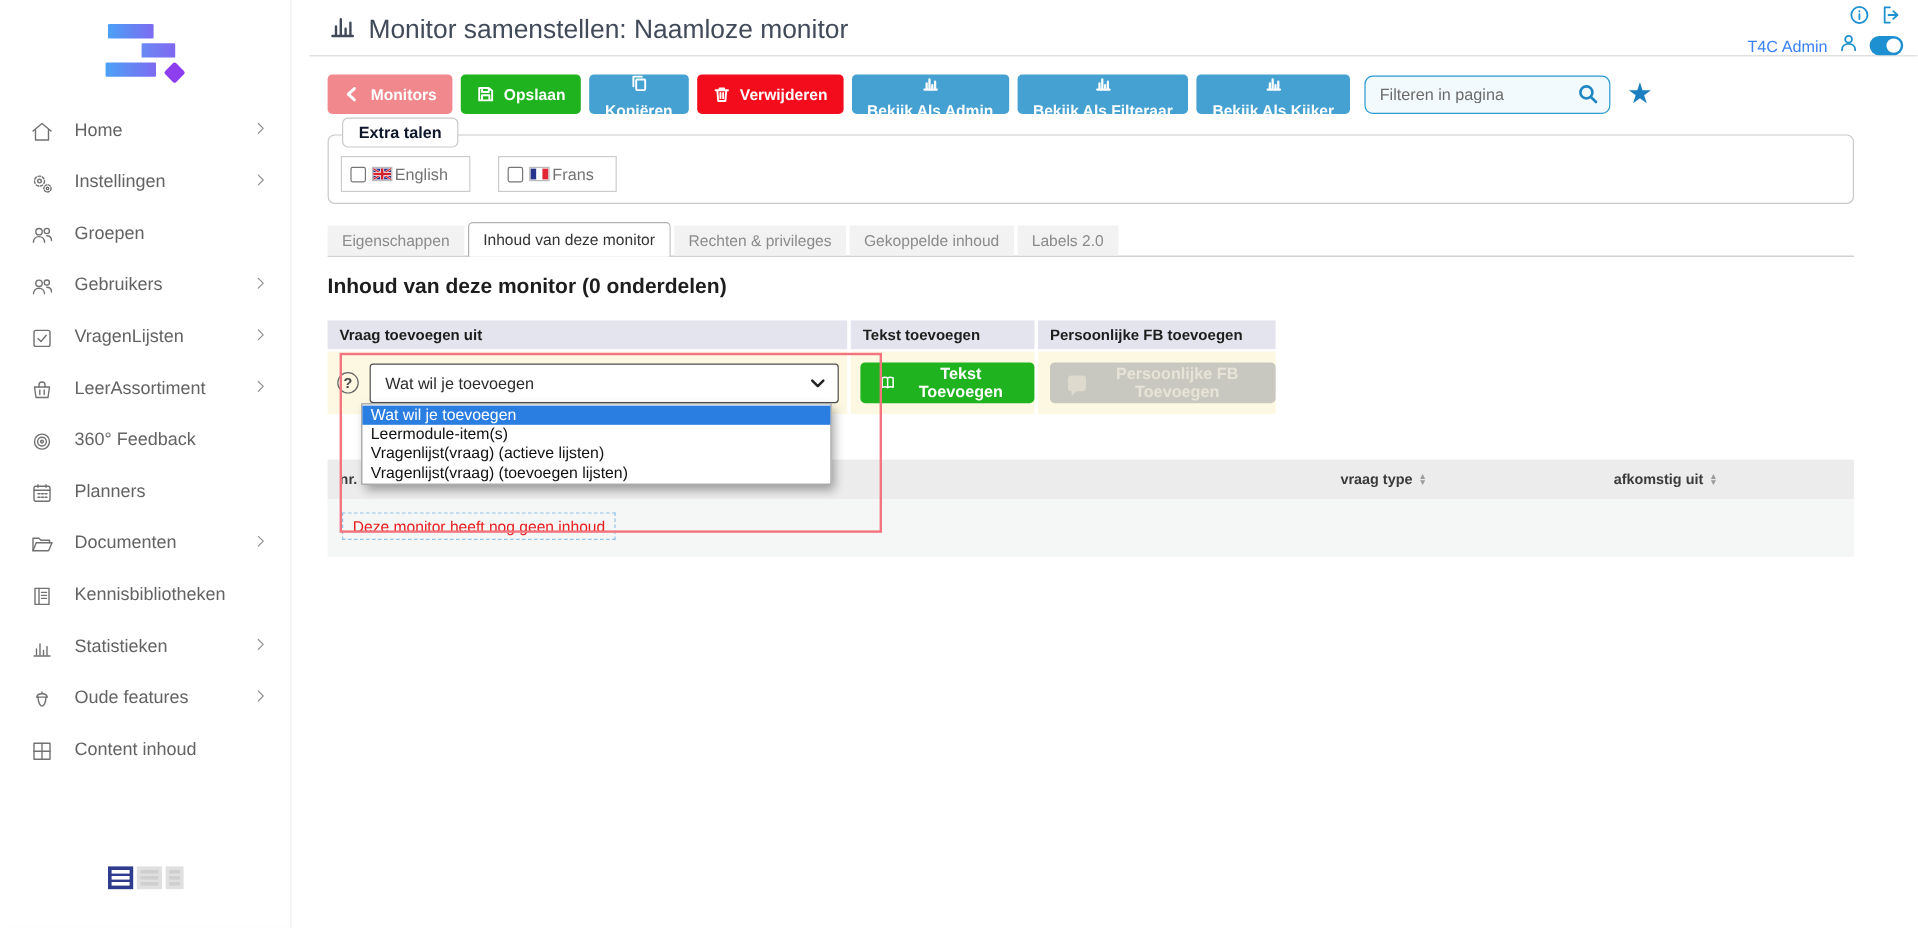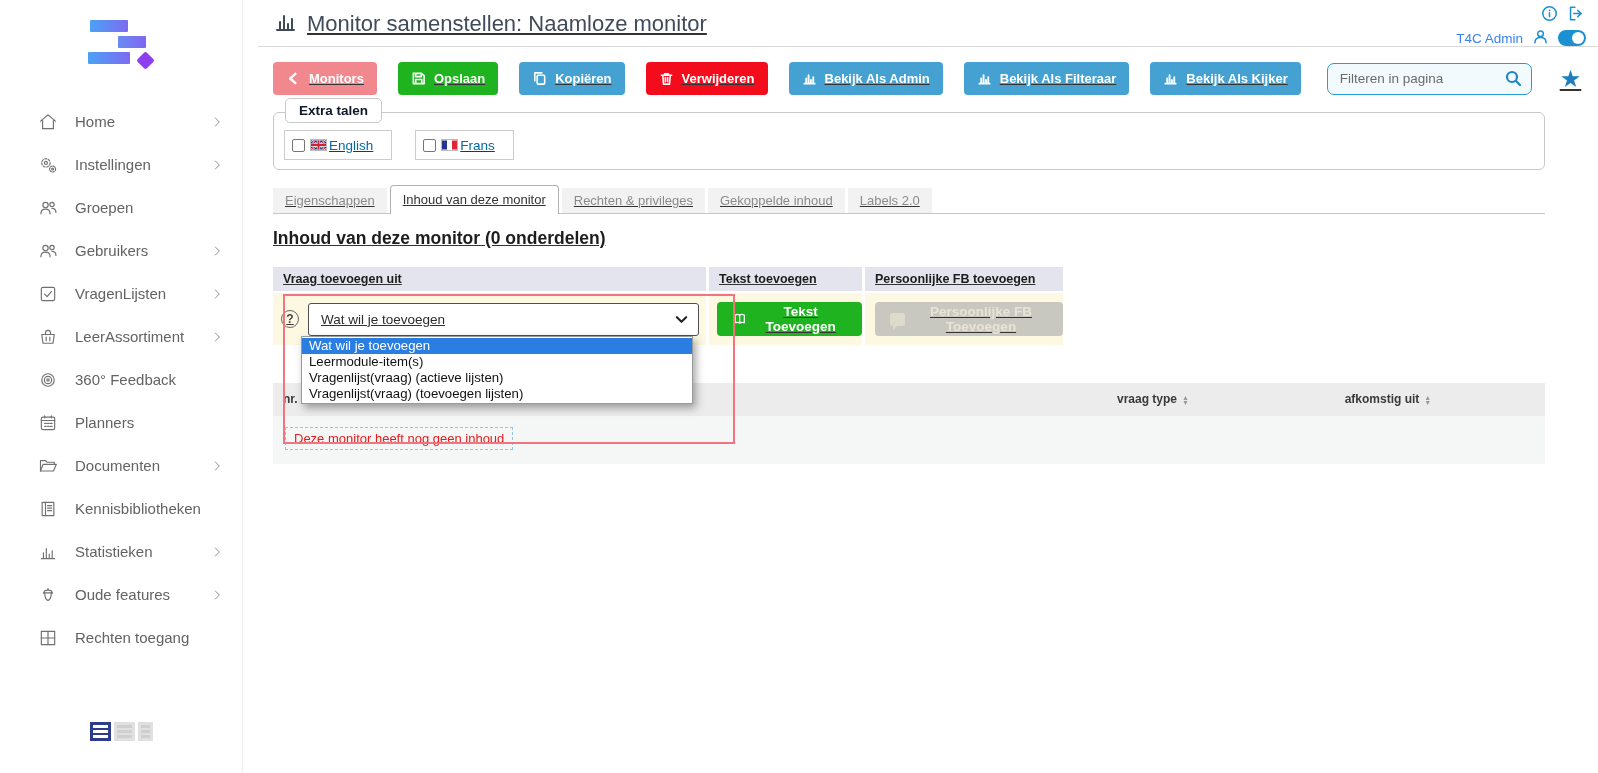--- a/index.html
+++ b/index.html
@@ -12,68 +12,68 @@
     border-right:1px solid #ececec; box-shadow:2px 0 5px rgba(0,0,0,.05); }
   .logo { position:absolute; left:88px; top:20px; width:72px; height:52px; cursor:pointer; }
   .logo .bar { position:absolute; height:12px; border-radius:1px;
     background:linear-gradient(90deg,#4ba1f6,#7d6bf1); }
   .logo .b1 { left:2px; top:0; width:38px; }
   .logo .b2 { left:30px; top:16px; width:28px; background:linear-gradient(90deg,#6a8af3,#7f68f1); }
   .logo .b3 { left:0; top:32px; width:42px; }
   .logo .diamond { position:absolute; left:51px; top:34px; width:13px; height:13px;
     background:#8d3ff0; transform:rotate(45deg); border-radius:2px; }
   .menu { position:absolute; top:100px; left:0; right:0; }
-  .mi { height:43px; display:flex; align-items:center; padding-left:38px; cursor:pointer; }
+  .mi { height:43px; display:flex; padding-left:25px; cursor:pointer; }
   .mi-icon { width:20px; height:20px; margin-right:17px; flex:none; }
   .mi-icon svg { width:20px; height:20px; stroke:#717171; fill:none; stroke-width:1.4;
     stroke-linecap:round; stroke-linejoin:round; }
   .mi-label { font-size:15px; color:#636363; flex:1; white-space:nowrap; }
   .mi-chev { width:14px; height:14px; margin-right:18px; flex:none; }
   .mi-chev svg { width:14px; height:14px; stroke:#8f8f8f; fill:none; stroke-width:1.7;
     stroke-linecap:round; stroke-linejoin:round; }
   .mi.active .mi-label { color:#2c3a90; font-weight:700; }
   .mi.active .mi-icon svg { stroke:#2c3a90; stroke-width:1.6; }
   .layout-toggles { position:absolute; left:0; right:0; bottom:32px; display:flex;
     justify-content:center; gap:3px; }
   .lt-box { width:21px; height:19px; background:#e0e0e0; display:flex; flex-direction:column;
     justify-content:center; gap:2px; padding:3px; cursor:pointer; }
   .lt-box i { display:block; height:3px; background:#cfcfcf; }
   .lt-box.sel { background:#2e3c8d; }
   .lt-box.sel i { background:#fff; }
   .lt-box.narrow { width:15px; }
 
   
-  .main { position:absolute; left:243px; top:0; width:1355px; height:773px; background:#fff;text-decoration:underline; }
+  .main { position:absolute; left:243px; top:0; width:1355px; height:773px; background:#fff; }
   .page-header { position:relative; height:47px; margin-left:15px;
     border-bottom:1px solid #d9d9d9; }
   .title-wrap { display:flex; align-items:center; gap:10px; padding:10px 0 0 15px; }
   .title-icon svg { width:24px; height:24px; stroke:#414a59; fill:none; stroke-width:2;
     stroke-linecap:round; }
   .page-title { font-size:22px; color:#414a59; }
   .corner { position:absolute; right:12px; top:5px; text-align:right; }
   .corner-row { display:flex; align-items:center; justify-content:flex-end; gap:8px; height:20px; }
   .corner-row + .corner-row { margin-top:3px; }
   .c-icon svg { width:19px; height:19px; stroke:#1d90d2; fill:none; stroke-width:1.9;
     stroke-linecap:round; stroke-linejoin:round; cursor:pointer; }
   .admin-name { font-size:13.5px; color:#3b82f6; cursor:pointer; }
   .toggle { width:28px; height:16px; background:#1d90d2; border-radius:9px; position:relative;
     cursor:pointer; }
   .toggle .knob { position:absolute; right:2px; top:2px; width:12px; height:12px;
     background:#fff; border-radius:50%; }
 
   
-  .toolbar { display:flex; align-items:center; gap:21px; margin:15px 0 0 30px; }
+  .toolbar { display:flex; align-items:center; gap:7px; margin:15px 0 0 30px; }
   .btn { height:33px; border:none; border-radius:4px; color:#fff; font-size:13px; font-weight:700;
     font-family:inherit; display:inline-flex; align-items:center; gap:8px; padding:0 13px;
     cursor:pointer; white-space:nowrap; }
   .btn svg { width:15px; height:15px; stroke:#fff; fill:none; stroke-width:1.7;
     stroke-linecap:round; stroke-linejoin:round; flex:none; }
   .btn-pink { background:#f0888e; }
   .btn-green { background:#1fb31f; }
-  .btn-blue { background:#45a1d1; }
+  .btn-blue { background:#45a1d1;flex-direction:column; }
   .btn-red { background:#f30d1c; }
   .filter-wrap { position:relative; margin-left:5px; }
   .filter-input { width:205px; height:32px; border:1.5px solid #2a9ad2; border-radius:7px;
     background:#f2fafd; padding:0 36px 0 12px; font-size:13.5px; color:#555; font-family:inherit; }
   .filter-input::placeholder { color:#6b6b6b; }
   .filter-icon { position:absolute; right:9px; top:6px; }
   .filter-icon svg { width:19px; height:19px; stroke:#1d86c3; fill:none; stroke-width:2.2;
     stroke-linecap:round; }
   .fav-star { font-size:24px; color:#1b7fc0; margin-left:7px; cursor:pointer; line-height:1; }
 
@@ -82,21 +82,21 @@
     border:1px solid #c9c9c9; border-radius:6px; padding:17px 0 0 10px; }
   .langs-legend { position:absolute; left:11px; top:-15px; background:#fff;
     border:1px solid #c9c9c9; border-radius:5px; padding:4px 13px; font-size:13.5px;
     font-weight:700; color:#0f172a; }
   .lang-row { display:flex; gap:23px; }
   .lang-box { border:1px solid #ccc; background:#fff; height:30px; display:flex;
     align-items:center; padding:0 18px 0 7px; gap:2px; min-width:92px; }
   .lang-check { width:13px; height:13px; border:1px solid #767676; border-radius:2px;
     background:#fff; margin-right:3px; cursor:pointer; flex:none; }
   .flag { width:17px; height:12px; flex:none; border:0.5px solid #bbb; }
-  .lang-label { font-size:13.5px; color:#0369a1; }
+  .lang-label { font-size:13.5px; color:#737373; }
 
   
   .tabs { display:flex; align-items:flex-end; gap:3px; margin:16px 53px 0 30px;
     border-bottom:1px solid #c6c6c6; height:28px; }
   .tab { background:#f2f2f2; color:#8b8b8b; font-size:13px; padding:5px 12px 5px;
     cursor:pointer; white-space:nowrap; }
   .tab.active { background:#fff; color:#333; border:1px solid #b0b0b0; border-bottom:none;
     border-radius:4px 4px 0 0; margin-bottom:-1px; padding:6px 12px 7px; }
 
   .section-heading { margin:14px 0 0 30px; font-size:17.5px; font-weight:700; color:#1d1d1d; }
@@ -282,21 +282,21 @@
         <span class="mi-label">Oude features</span>
         <span class="mi-chev"><svg viewBox="0 0 24 24">
               <path d="M9 5 l7 7 -7 7"></path>
             </svg></span>
       </div>
       <div class="mi">
         <span class="mi-icon"><svg viewBox="0 0 24 24">
               <rect x="4" y="4" width="16" height="16"></rect>
               <path d="M12 4 V20 M4 12 H20"></path>
             </svg></span>
-        <span class="mi-label">Rechten toegang</span>
+        <span class="mi-label">Content inhoud</span>
       </div>
     </nav>
 
     <div class="layout-toggles">
       <span class="lt-box sel">
           <i></i>
           <i></i>
           <i></i>
         </span>
       <span class="lt-box">

